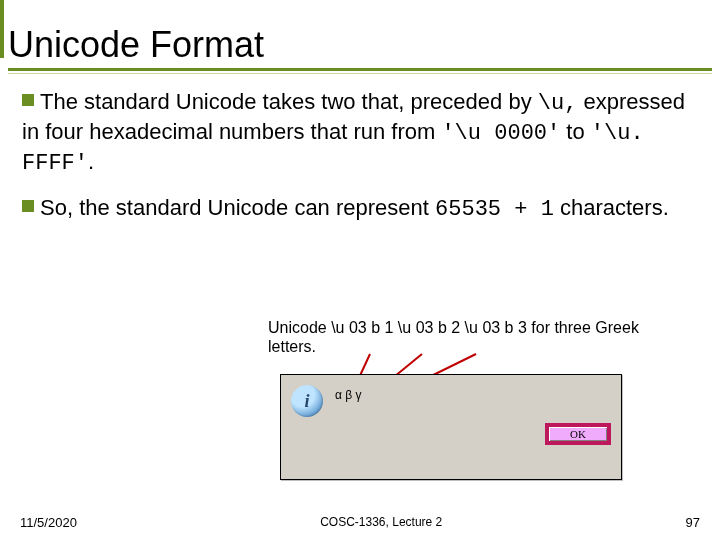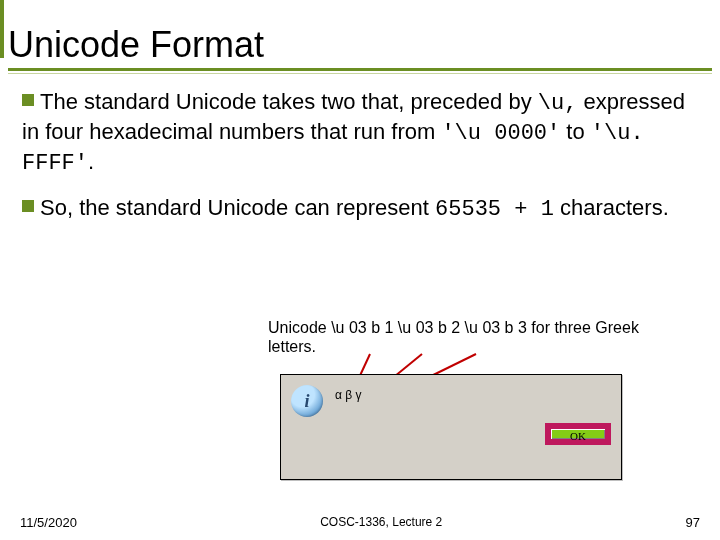--- a/index.html
+++ b/index.html
@@ -14,21 +14,21 @@
   .sq{display:inline-block;vertical-align:top;width:12px;height:12px;background:#6b8e23;margin-right:6px;margin-top:6px}
   .mono{font-family:"Courier New",Courier,monospace;font-size:22px}
   .caption{position:absolute;left:268px;top:318px;width:390px;font-size:16px;line-height:1.2}
   .dialog{position:absolute;left:280px;top:374px;width:340px;height:104px;border:1px solid #000;background:#d4d0c8;font-family:Tahoma,Arial,sans-serif;font-size:11px;color:#000;box-shadow:1px 1px 0 rgba(0,0,0,.25)}
   .dlg-title{height:19px;background:linear-gradient(to right,#0a246a,#3a6ea5);color:#fff;display:flex;align-items:center;justify-content:space-between;padding:0 2px 0 4px;font-weight:700}
   .dlg-close{width:16px;height:14px;background:#d4d0c8;border:1px solid #fff;border-right-color:#404040;border-bottom-color:#404040;display:flex;align-items:center;justify-content:center;font-family:Arial;font-size:10px;font-weight:700;color:#000;line-height:1}
   .dlg-body{padding:10px 10px 6px 10px;display:flex;align-items:flex-start;gap:12px}
   .dlg-icon{width:32px;height:32px;border-radius:50%;background:radial-gradient(circle at 35% 30%,#bfe4ff 0 40%,#6fa8d8 70%,#3a6ea5 100%);display:flex;align-items:center;justify-content:center;font-family:Georgia,serif;font-style:italic;font-weight:700;font-size:18px;color:#27486f;box-shadow:inset -1px -1px 2px rgba(0,0,0,.2)}
   .dlg-text{font-size:12px;line-height:1;padding-top:4px;font-family:Tahoma,Arial,sans-serif}
   .dlg-btnrow{text-align:right;padding:0 10px 8px 0}
-  .dlg-ok{width:66px;height:22px;background:#84cc16;border:6px solid #be185d;font-family:Tahoma;font-size:11px;box-shadow:inset 1px 1px 0 #fff,inset -1px -1px 0 #808080}
+  .dlg-ok{width:66px;height:22px;background:#f0abfc;border:4px solid #be185d;font-family:Tahoma;font-size:11px;box-shadow:inset 1px 1px 0 #fff,inset -1px -1px 0 #808080}
   .arrow{position:absolute;pointer-events:none}
   .footer{position:absolute;left:0;bottom:10px;width:100%;display:flex;justify-content:space-between;padding:0 20px;box-sizing:border-box;font-size:13px;color:#000}
   .footer .center{font-size:12px}
 </style>
 </head>
 <body>
 
 <div class="slide">
   <div class="accent-bar"></div>
 

